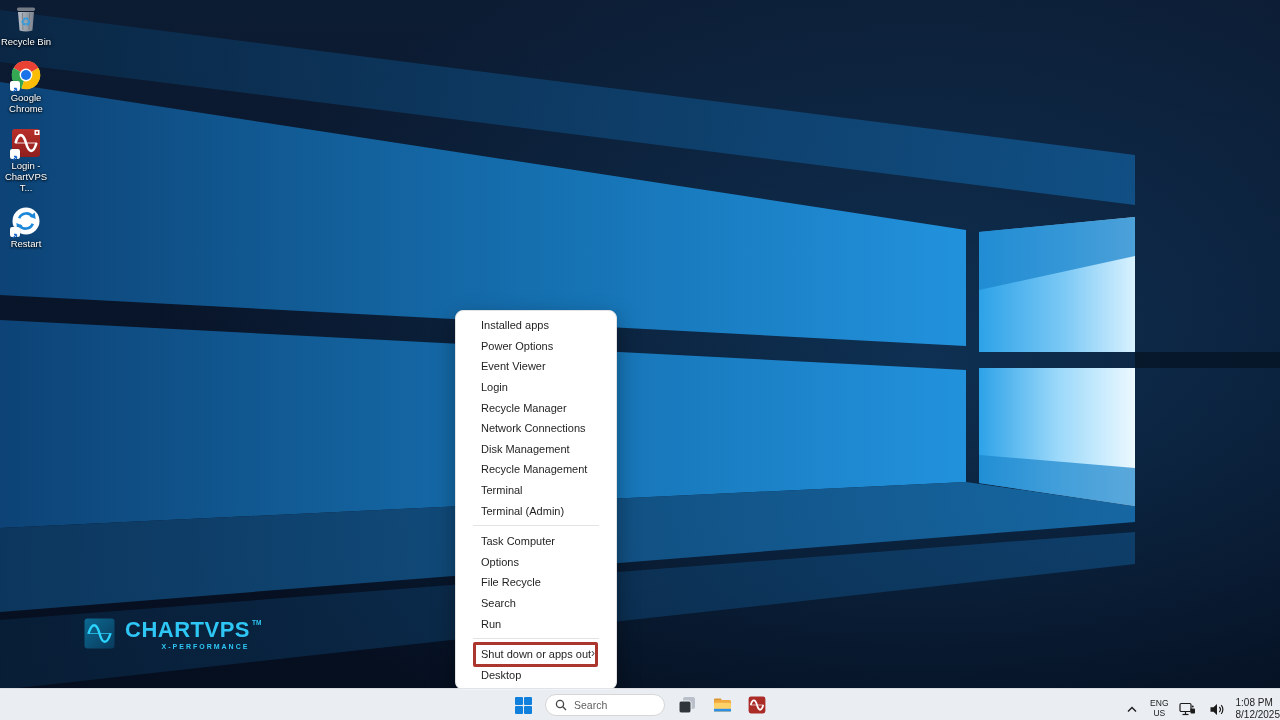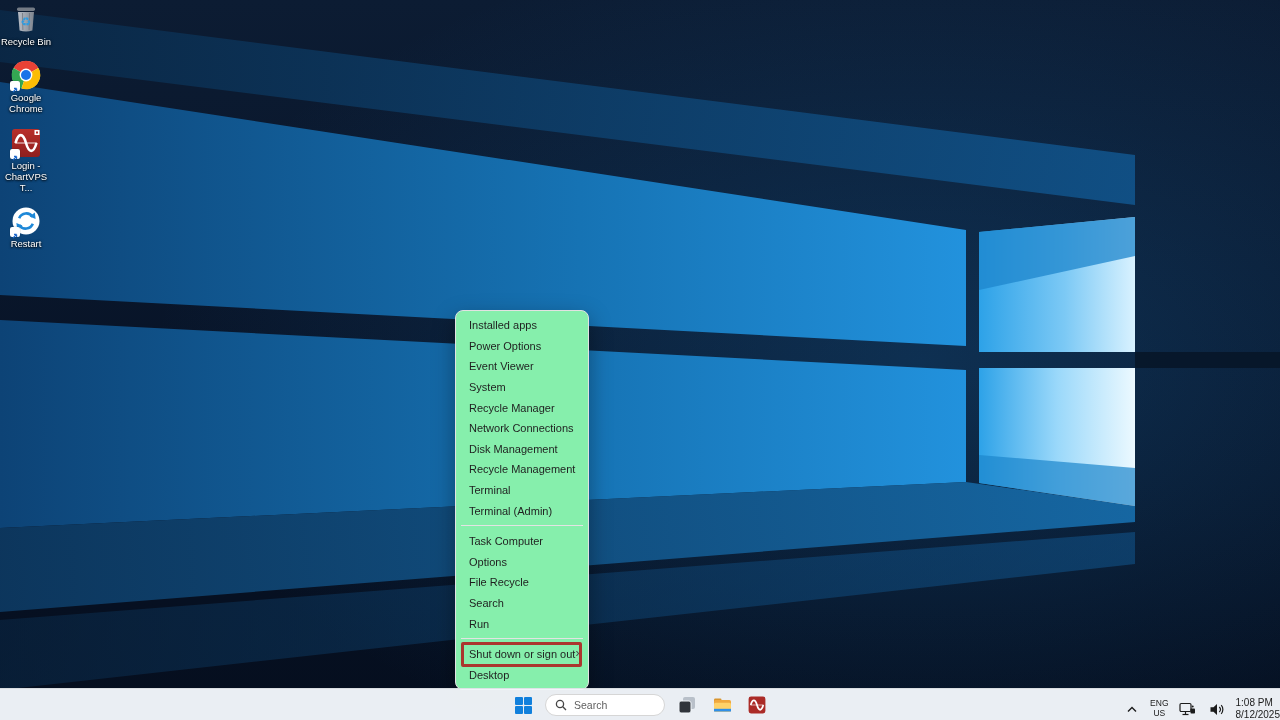--- a/index.html
+++ b/index.html
@@ -20,23 +20,23 @@
 
   
   .watermark { position:absolute; left:84px; top:618px; display:flex; align-items:flex-start; gap:10px; }
   .wm-text { display:flex; flex-direction:column; }
   .wm-brandrow { display:flex; align-items:flex-start; }
   .wm-brand { font-size:22px; font-weight:bold; letter-spacing:.5px; color:#2ec6f5; line-height:1.1; }
   .wm-tm { font-size:6.5px; font-weight:bold; color:#2ec6f5; margin-top:1px; margin-left:2px; }
   .wm-tag { font-size:7px; font-weight:bold; letter-spacing:2px; color:#2ec6f5; align-self:flex-end; margin-right:12px; margin-top:1px; }
 
   
-  .ctx-menu { position:absolute; left:455px; top:310px; width:134px; background:#86efac;
+  .ctx-menu { position:absolute; left:455px; top:310px; width:162px; background:#ffffff;
               border:1px solid #e2e2e2; border-radius:8px; box-shadow:0 8px 22px rgba(0,0,0,.35);
-              padding:4px 4px; z-index:20; }
+              padding:4px 16px; z-index:20; }
   .mi { position:relative; height:20.6px; display:flex; align-items:center; padding:0 8px 0 9px;
         font-size:11px; color:#1f1f1f; white-space:nowrap; }
   .mi .grow { flex:1; }
   .mi .sub { font-size:12px; color:#4a4a4a; line-height:1; transform:translateY(-1px); }
   .msep { height:1px; background:#e3e3e3; margin:4.5px 1px; }
   .red-frame { position:absolute; left:1px; right:2px; top:-2px; bottom:-2px;
                border:3px solid #ab362e; border-radius:2px; pointer-events:none; }
 
   
   .taskbar { position:absolute; left:0; bottom:0; width:1280px; height:32px;
@@ -193,33 +193,54 @@
         <span class="shortcut-ov">
           <svg width="10" height="10" viewBox="0 0 10 10">
               <path d="M3,7 L6.6,3.4 M6.6,3.4 h-2.6 M6.6,3.4 v2.6" stroke="#1b66c9" stroke-width="1.2" fill="none"></path>
             </svg>
         </span>
       </div>
       <div class="lbl">Restart</div>
     </div>
   </div>
 
+  <div class="watermark">
+    <svg width="31" height="31" viewBox="0 0 31 31">
+      <defs>
+          <linearGradient id="wmG" x1="0" y1="0" x2="1" y2="1">
+        <stop offset="0" stop-color="#0b6败"></stop>
+            <stop offset="0" stop-color="#0c6a92"></stop>
+            <stop offset="1" stop-color="#093a5c"></stop>
+      </linearGradient>
+        </defs>
+      <rect x="0.5" y="0.5" width="30" height="30" rx="3" fill="url(#wmG)"></rect>
+      <line x1="3.5" y1="15.5" x2="27.5" y2="15.5" stroke="#2bd4ff" stroke-width=".9" opacity=".8"></line>
+      <path d="M4.5,15.5 C8,4.5 12.5,4.5 15.5,15.5 S 23,26.5 26.5,15.5" stroke="#2bd4ff" stroke-width="2.4" fill="none"></path>
+    </svg>
+    <div class="wm-text">
+      <div class="wm-brandrow">
+        <span class="wm-brand">CHARTVPS</span>
+        <span class="wm-tm">TM</span>
+      </div>
+      <span class="wm-tag">X-PERFORMANCE</span>
+    </div>
+  </div>
 
   <div class="ctx-menu">
     <div class="mi">
         <span>Installed apps</span>
       </div>
     <div class="mi">
         <span>Power Options</span>
       </div>
     <div class="mi">
         <span>Event Viewer</span>
       </div>
     <div class="mi">
-        <span>System</span>
+        <span>Login</span>
       </div>
     <div class="mi">
         <span>Recycle Manager</span>
       </div>
     <div class="mi">
         <span>Network Connections</span>
       </div>
     <div class="mi">
         <span>Disk Management</span>
       </div>
@@ -243,21 +264,21 @@
         <span>File Recycle</span>
       </div>
     <div class="mi">
         <span>Search</span>
       </div>
     <div class="mi">
         <span>Run</span>
       </div>
     <div class="msep"></div>
     <div class="mi">
-      <span>Shut down or sign out</span>
+      <span>Shut down or apps out</span>
       <span class="grow"></span>
       <span class="sub">›</span>
       <span class="red-frame"></span>
     </div>
     <div class="mi">
         <span>Desktop</span>
       </div>
   </div>
 
   <div class="taskbar">

